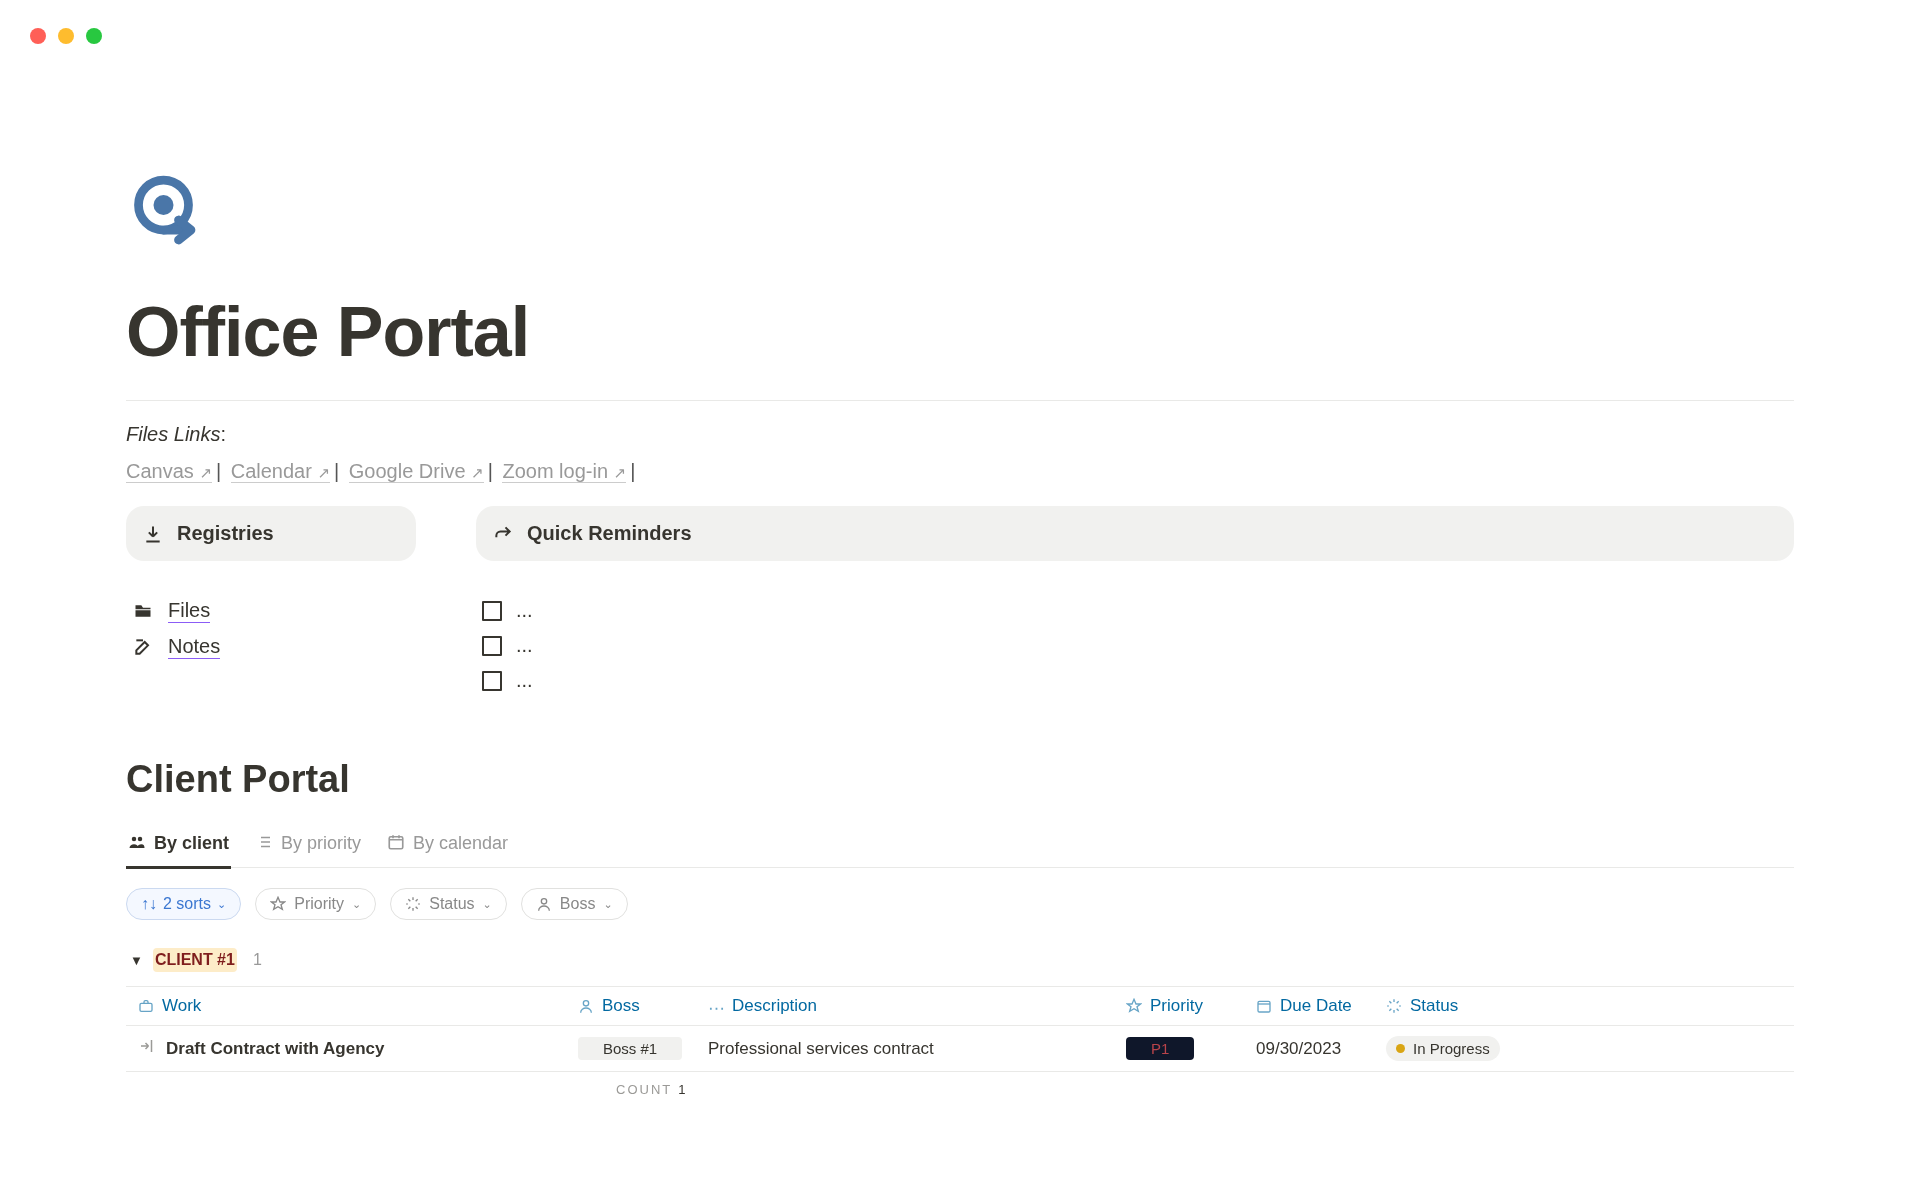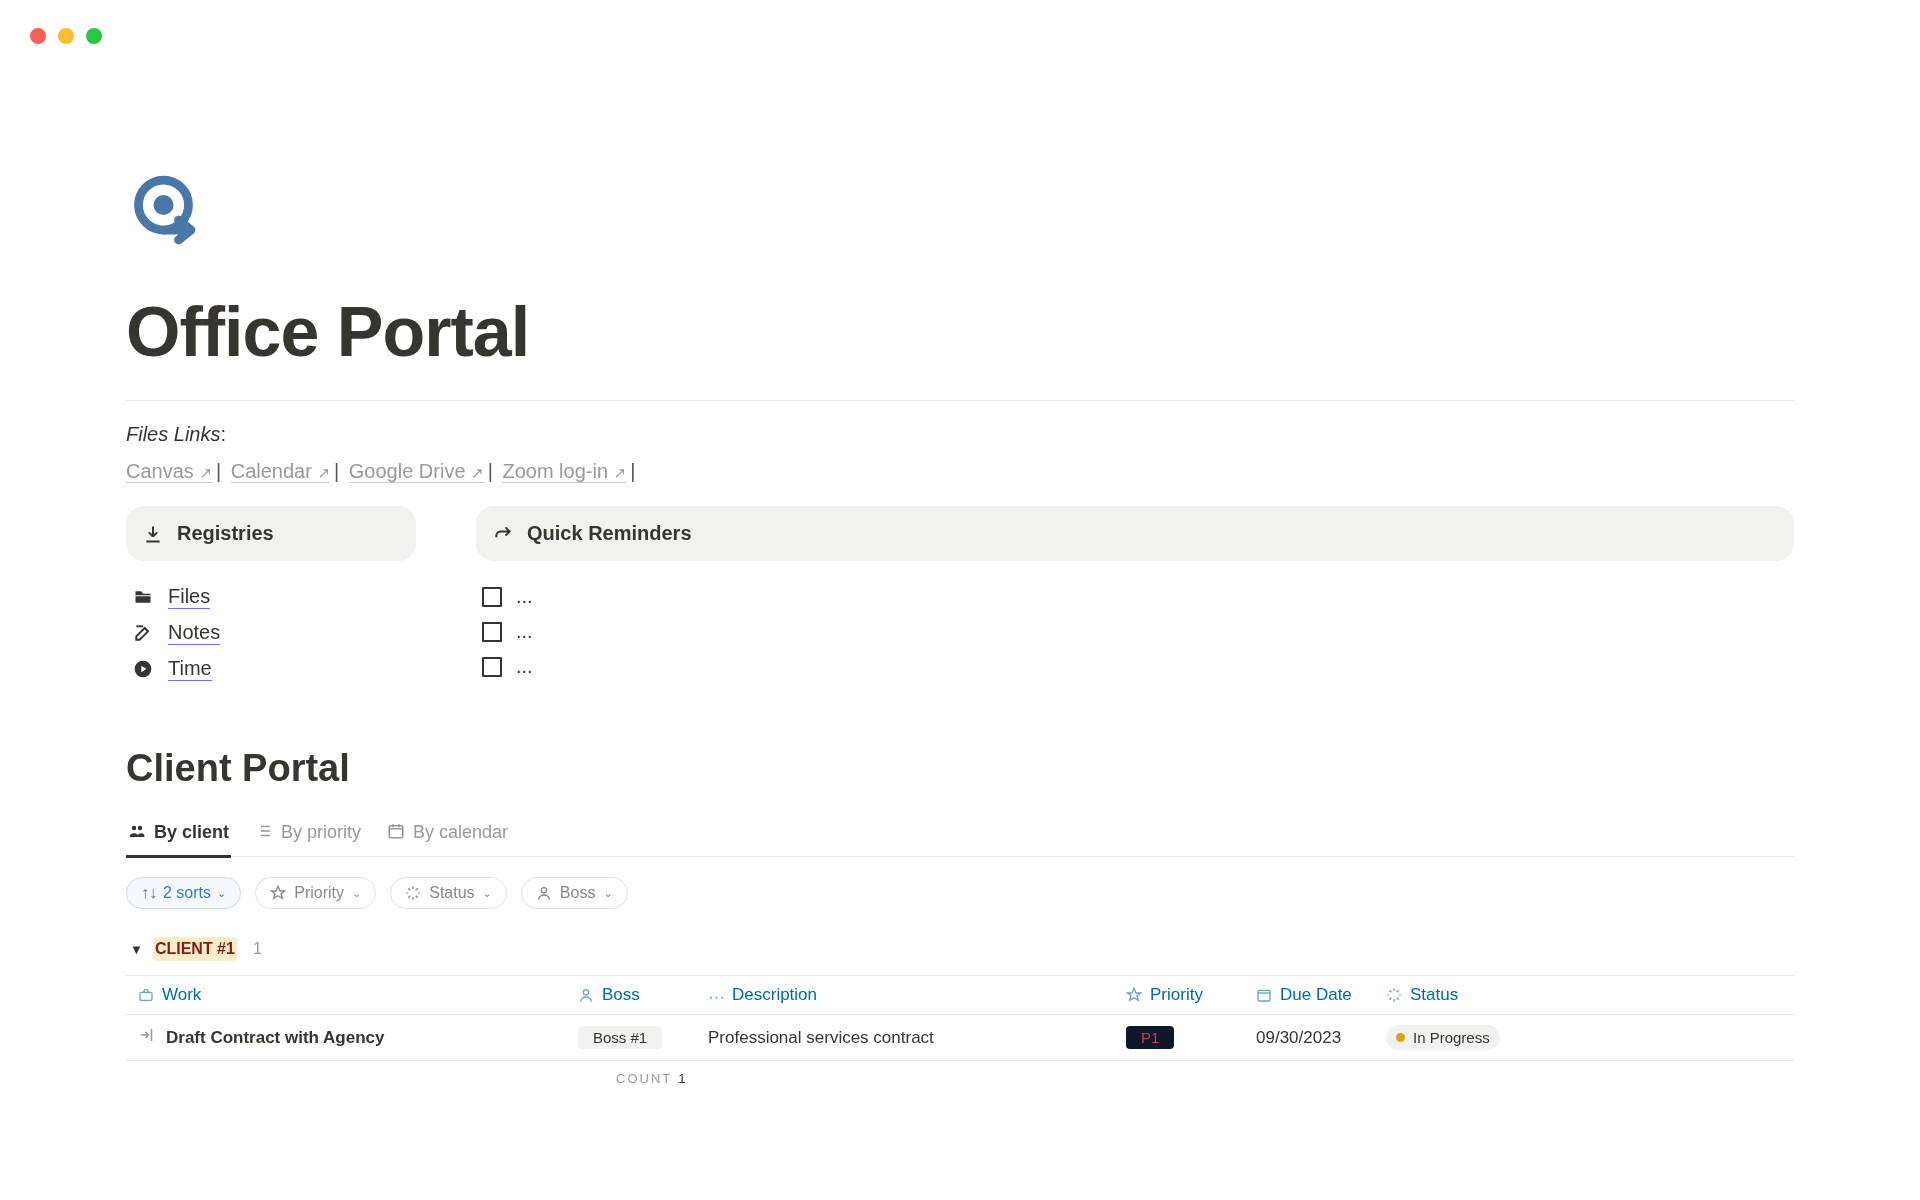--- a/index.html
+++ b/index.html
@@ -16,21 +16,21 @@
 .hr { border: none; border-top: 1px solid #e9e9e7; margin-bottom: 22px; }
 .quick-links-label { font-style: italic; font-size: 20px; color: #37352f; margin-bottom: 14px; }
 .quick-links-label span.nonitalic { font-style: normal; }
 .quick-links { font-size: 20px; color: #999; margin-bottom: 23px; }
 .quick-links a { color: #999; text-decoration: none; border-bottom: 1px solid #ccc; }
 .quick-links .sep { color: #555; padding: 0 4px; }
 .arrow-sup { font-size: 15px; }
 .columns { display: flex; gap: 60px; margin-bottom: 60px; }
 .col-left { width: 290px; flex-shrink: 0; }
 .col-right { flex: 1; }
-.panel-head { background: #f1f1ef; border-radius: 18px; padding: 16px 17px; display: flex; align-items: center; gap: 14px; font-weight: 600; font-size: 20px; margin-bottom: 18px; }
+.panel-head { background: #f1f1ef; border-radius: 18px; padding: 16px 17px; display: flex; align-items: center; gap: 14px; font-weight: 600; font-size: 20px; margin-bottom: 32px; }
 .panel-head .icon { width: 20px; height: 20px; color: #37352f; display: inline-flex; align-items: center; justify-content: center; }
 .panel-item { display: flex; align-items: center; gap: 14px; padding: 6px 6px; font-size: 20px; }
 .panel-item .icon { width: 22px; display: inline-flex; justify-content: center; align-items: center; color: #37352f; }
 .panel-item .label { border-bottom: 1px solid #8b5cf6; }
 .todo { display: flex; align-items: center; gap: 14px; padding: 6px 6px; font-size: 20px; color: #37352f; }
 .checkbox { width: 20px; height: 20px; border: 2px solid #37352f; border-radius: 1px; flex-shrink: 0; }
 .section-title { font-size: 38px; font-weight: 700; margin-bottom: 26px; }
 .tabs { display: flex; gap: 22px; border-bottom: 1px solid #e9e9e7; margin-bottom: 20px; }
 .tab { display: flex; align-items: flex-start; gap: 8px; padding: 6px 2px 12px 2px; font-size: 18px; color: #999; cursor: pointer; }
 .tab .icon { width: 18px; height: 18px; display: inline-flex; align-items: center; justify-content: center; }
@@ -50,21 +50,21 @@
 .db-table td { padding: 10px 12px; border-bottom: 1px solid #e9e9e7; vertical-align: middle; }
 .col-work { width: 440px; }
 .col-boss { width: 130px; }
 .col-desc { width: 418px; }
 .col-priority { width: 130px; }
 .col-due { width: 130px; }
 .col-status { width: 160px; }
 .col-extra { width: auto; }
 .cell-title { display: flex; align-items: center; gap: 10px; font-weight: 600; }
 .cell-title .icon { width: 18px; color: #9b9a97; }
-.tag { display: inline-block; background: #f1f1ef; color: #37352f; padding: 3px 15px; border-radius: 4px; font-size: 15px; }
+.tag { display: inline-block; background: #f1f1ef; color: #37352f; padding: 3px 25px; border-radius: 4px; font-size: 15px; }
 .tag-p1 { background: #0f172a; color: #b9444a; }
 .status-pill { display: inline-flex; align-items: center; gap: 8px; background: #f1f1ef; padding: 4px 10px; border-radius: 14px; font-size: 15px; }
 .status-pill .dot { width: 9px; height: 9px; border-radius: 50%; background: #d9a514; }
 .table-footer { display: flex; padding-top: 10px; font-size: 13px; color: #9b9a97; }
 .table-footer .count-label { letter-spacing: 2px; padding-left: 490px; text-transform: uppercase; }
 .table-footer .count-val { padding-left: 6px; color: #37352f; }
 .chev-down { font-size: 11px; }
 </style>
 </head>
 <body>
@@ -118,29 +118,20 @@
           <span class="label">Files</span>
         </div>
         <div class="panel-item">
           <span class="icon">
             <svg width="20" height="20" viewBox="0 0 24 24" fill="none" stroke="currentColor" stroke-width="2.4">
                 <path d="M4 20h4l10-10-4-4L4 16v4z"></path>
                 <path d="M4 4h8"></path>
               </svg>
           </span>
           <span class="label">Notes</span>
-        </div>
-        <div class="panel-item">
-          <span class="icon">
-            <svg width="20" height="20" viewBox="0 0 24 24" fill="currentColor">
-                <circle cx="12" cy="12" r="10" fill="currentColor"></circle>
-                <path d="M10 8l6 4-6 4V8z" fill="#fff"></path>
-              </svg>
-          </span>
-          <span class="label">Time</span>
         </div>
       </div>
 
       <div class="col-right">
         <div class="panel-head">
           <span class="icon">
             <svg width="20" height="20" viewBox="0 0 24 24" fill="none" stroke="currentColor" stroke-width="2.4">
                 <path d="M15 4l5 5-5 5M20 9H9a5 5 0 00-5 5v2"></path>
               </svg>
           </span>

